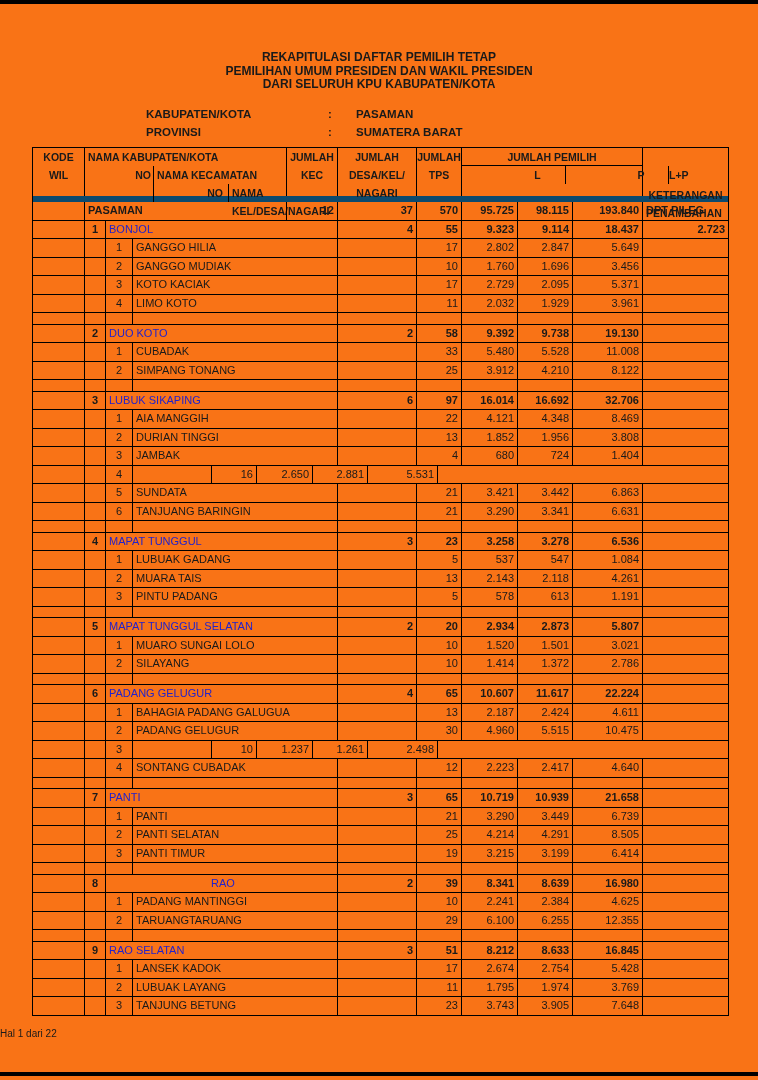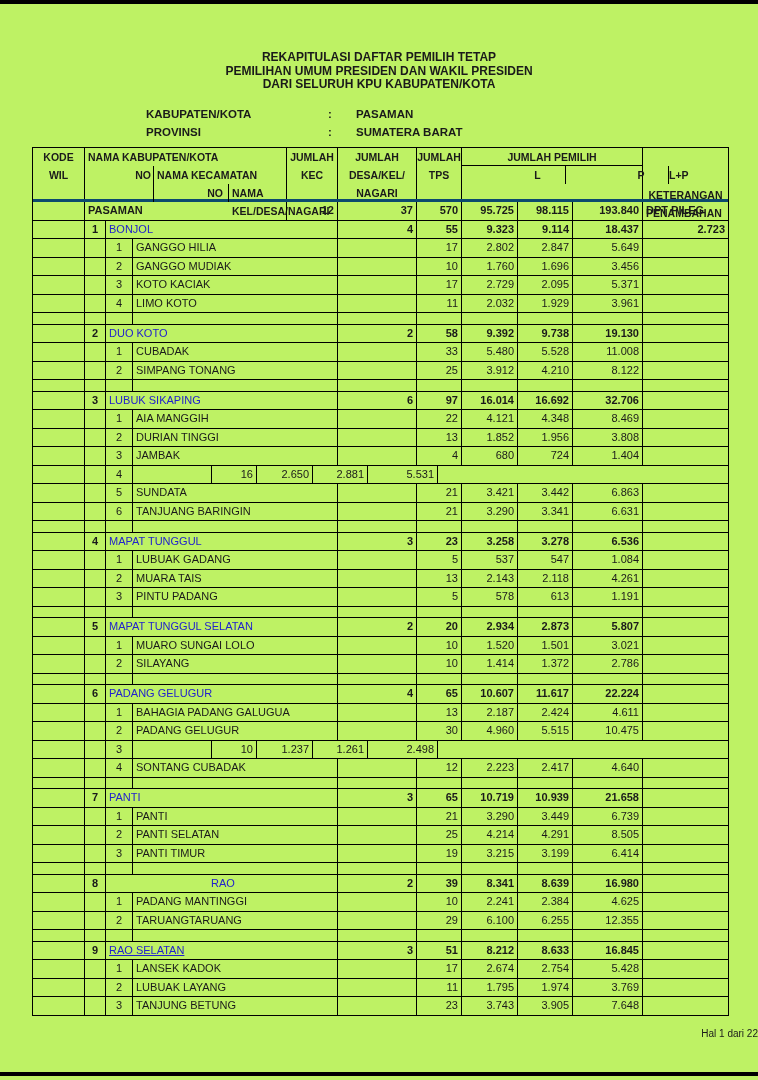--- a/index.html
+++ b/index.html
@@ -1,37 +1,37 @@
 <!DOCTYPE html>
 <html><head>
 <meta charset="utf-8">
 <style>
   * { margin:0; padding:0; box-sizing:border-box; }
   html,body { background:#fff; }
   .page {
-    position:relative; width:758px; height:1080px; background:#bef264;
+    position:relative; width:758px; height:1080px; background:#f97316;
     font-family:"Liberation Sans", sans-serif; color:#1a1a1a; overflow:hidden;
   }
   .rule { position:absolute; left:0; width:758px; background:#000; }
   .rule.top { top:0; height:4px; }
   .rule.bottom { top:1072px; height:4px; }
 
   .title-block { position:absolute; top:51px; left:0; width:758px; text-align:center;
     font-weight:bold; font-size:12px; line-height:13.5px; }
 
   .meta-block { position:absolute; top:105px; left:130px; font-size:11.5px; font-weight:bold; }
   .meta-row { display:flex; height:18px; line-height:18px; }
   .meta-label { width:182px;margin-left:16px; }
   .meta-colon { width:28px; }
 
   .dpt-table { position:absolute; top:147px; left:32px; width:697px;
     border:1px solid #000; border-bottom:none; font-size:11px; }
 
   
-  .t-header { display:flex; height:54px; border-bottom:3px solid #0c4a6e; font-weight:bold; font-size:10.5px; }
+  .t-header { display:flex; height:54px; border-bottom:6px solid #0c4a6e; font-weight:bold; font-size:10.5px; }
   .hc { border-right:1px solid #000; flex:none; }
   .hc.last { border-right:none;margin-top:38px; }
   .h-line { height:18px; line-height:18px; }
   .flexr { display:flex; }
   .br { border-right:1px solid #000; flex:none;margin-left:48px; }
   .bb { border-bottom:1px solid #000; }
   .grow { flex:1 1 auto; }
   .kode-cell div { height:18px; line-height:18px; text-align:center; }
   .h-ket-cell { display:flex; flex-direction:column; justify-content:space-between; }
 
@@ -45,21 +45,21 @@
   .t-row { display:flex; height:18.5px; border-bottom:1px solid #000; }
   .t-row.spacer { height:11.5px; }
   .t-cell { flex:none; border-right:1px solid #000; line-height:17.5px;
     white-space:nowrap; overflow:hidden; }
   .t-cell.last { border-right:none; }
   .num { text-align:right; padding-right:3px; }
   .name { text-align:left; padding-left:3px; }
   .center { text-align:center; }
   .bold { font-weight:bold; }
 
-  .footer { position:absolute; top:1028px; left:0; width:758px; text-align:right; font-size:10px; }
+  .footer { position:absolute; top:1028px; left:0; width:758px; text-align:left; font-size:10px; }
 </style>
 </head>
 <body>
 
 <div class="page">
   <div class="rule top"></div>
 
   <div class="title-block">
     <div>REKAPITULASI DAFTAR PEMILIH TETAP</div>
     <div>PEMILIHAN UMUM PRESIDEN DAN WAKIL PRESIDEN</div>
@@ -625,21 +625,21 @@
           <div class="t-cell w-desa"></div>
           <div class="t-cell w-tps"></div>
           <div class="t-cell w-l"></div>
           <div class="t-cell w-p"></div>
           <div class="t-cell w-lp"></div>
           <div class="t-cell w-ket last"></div>
         </div>
         <div class="t-row">
           <div class="t-cell w-kode"></div>
           <div class="t-cell w-no1 center bold">9</div>
-          <div class="t-cell w-cde name" style="color: rgb(34, 34, 204); text-decoration: underline;">RAO SELATAN</div>
+          <div class="t-cell w-cde name" style="color: rgb(34, 34, 204);">RAO SELATAN</div>
           <div class="t-cell w-desa num bold">3</div>
           <div class="t-cell w-tps num bold">51</div>
           <div class="t-cell w-l num bold">8.212</div>
           <div class="t-cell w-p num bold">8.633</div>
           <div class="t-cell w-lp num bold">16.845</div>
           <div class="t-cell w-ket num bold last"></div>
         </div>
         <div class="t-row">
           <div class="t-cell w-kode"></div>
           <div class="t-cell w-no1"></div>

